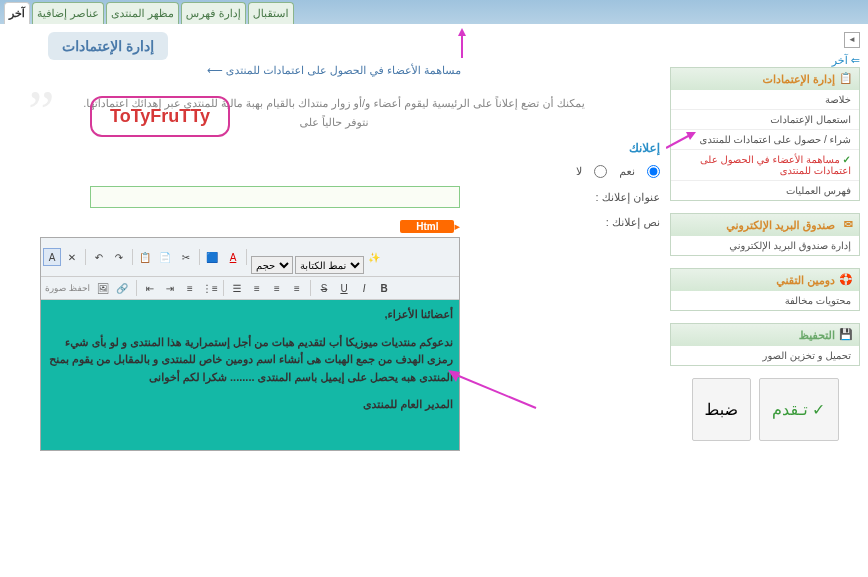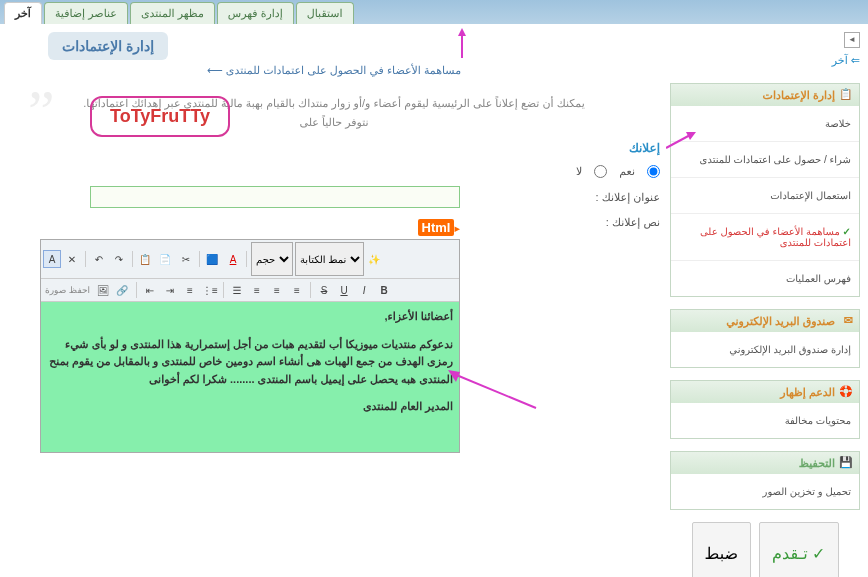--- a/index.html
+++ b/index.html
@@ -1,37 +1,37 @@
 <!DOCTYPE html>
 <html dir="rtl" lang="ar"><head>
 <meta charset="utf-8">
 <style>
 * { margin: 0; padding: 0; box-sizing: border-box; }
 body { font-family: Tahoma, Arial, sans-serif; font-size: 11px; background: #fff; width: 868px; direction: rtl; }
 
 .topbar { background: linear-gradient(#9fc3de, #b5d1e5); height: 24px; display: flex; justify-content: flex-end; align-items: flex-end; padding: 0 4px; }
 .tabs { display: flex; gap: 2px; }
-.tab { background: #e8f2e8; border: 1px solid #8bb58b; border-bottom: none; padding: 4px 10px; border-radius: 4px 4px 0 0; font-size: 11px; color: #4a7a4a; cursor: pointer; }
+.tab { background: #e8f2e8; border: 1px solid #8bb58b; border-bottom: none; padding: 4px 4px; border-radius: 4px 4px 0 0; font-size: 11px; color: #4a7a4a; cursor: pointer; }
 .tab.active { background: #fff; border-color: #ccc; color: #333; font-weight: bold; }
 
 .container { display: flex; padding: 8px; gap: 10px; }
 .sidebar { width: 190px; flex-shrink: 0; }
 .main { flex: 1; }
 
 .collapse-icon { width: 16px; height: 16px; border: 1px solid #aaa; display: inline-block; margin-bottom: 4px; position: relative; }
 .collapse-icon::after { content: "◄"; font-size: 8px; color: #666; position: absolute; top: 2px; right: 3px; }
-.back-link { color: #2a8fc8; font-size: 11px; margin-bottom: 16px; display: block; }
+.back-link { color: #2a8fc8; font-size: 11px; margin-bottom: 0; display: block; }
 
 .panel { border: 1px solid #c5d8c5; margin-bottom: 12px; }
 .panel-header { background: linear-gradient(#e8f2e8, #d5e8d5); padding: 4px 6px; display: flex; align-items: center; gap: 4px; font-size: 11px; font-weight: bold; }
 .panel-header.orange { color: #d68a2e; }
 .panel-header.green2 { color: #6aa86a; }
 .panel-icon { width: 14px; height: 14px; display: inline-block; }
 .panel-body { background: #fff; }
-.panel-item { padding: 12px 8px; font-size: 10px; color: #555; border-bottom: 1px solid #eee; cursor: pointer; }
+.panel-item { padding: 4px 8px; font-size: 10px; color: #555; border-bottom: 1px solid #eee; cursor: pointer; }
 .panel-item:last-child { border-bottom: none; }
 .panel-item.selected { color: #d63838; }
 .panel-item.selected::before { content: "✓ "; color: #3a9a3a; font-weight: bold; }
 
 .btn-row { display: flex; gap: 8px; justify-content: center; margin-top: 8px; }
 .btn { padding: 21px 12px; font-size: 16px; border: 1px solid #ccc; background: #f5f5f5; cursor: pointer; border-radius: 2px; }
 .btn.save { color: #3a9a3a; }
 .btn.save::before { content: "✓ "; }
 
 .page-title-box { background: #dfe9f0; border-radius: 6px; padding: 6px 14px; display: inline-block; margin-bottom: 4px; font-size: 14px; color: #4a7aaa; font-weight: bold; float: left; margin-left: 40px; }
@@ -47,29 +47,29 @@
 .section-title { color: #2a8fc8; font-weight: bold; font-size: 12px; margin: 12px 0 8px; padding-bottom: 2px; }
 
 .form-row { display: flex; align-items: center; margin: 8px 0; gap: 20px; }
 .form-label { color: #555; font-size: 11px; width: 180px; text-align: right; }
 .radio-group { display: flex; gap: 12px; align-items: center; }
 .radio-group label { font-size: 11px; color: #555; }
 
 .text-input { width: 370px; height: 22px; border: 1px solid #88cc88; background: #fafdf5; padding: 2px 4px; }
 
 .html-badge { display: inline-block; margin: 4px 0; }
-.html-badge-inner { background: #ff6a00; color: #fff; font-size: 13px; padding: 1px 4px; border-radius: 2px; font-weight: bold; }
+.html-badge-inner { background: #ff6a00; color: #fff; font-size: 10px; padding: 1px 16px; border-radius: 2px; font-weight: bold; }
 .html-badge::before { content: "▸"; color: #ff6a00; }
 
 .editor { border: 1px solid #aaa; width: 420px; }
 .editor-toolbar { background: #eef2f5; border-bottom: 1px solid #ccc; padding: 2px; display: flex; flex-wrap: wrap; gap: 2px; align-items: center; direction: ltr; }
 .tb-btn { width: 18px; height: 18px; border: 1px solid transparent; display: inline-flex; align-items: center; justify-content: center; font-size: 10px; cursor: pointer; color: #444; }
 .tb-sep { width: 1px; height: 16px; background: #ccc; margin: 0 2px; }
-.tb-select { font-size: 10px; height: 34px; border: 1px solid #aaa; }
-.editor-content { min-height: 150px; padding: 6px; font-size: 11px; color: #333; background: #86efac; text-align: right; line-height: 1.6; }
+.tb-select { font-size: 10px; height: 18px; border: 1px solid #aaa; margin-top: 16px; }
+.editor-content { min-height: 150px; padding: 6px; font-size: 11px; color: #333; background: #14b8a6; text-align: right; line-height: 1.6; }
 .editor-content p { margin-bottom: 10px; }
 .img-upload { font-size: 9px; color: #888; padding: 2px; }
 
 .magenta-arrow { position: absolute; pointer-events: none; }
 .arrow1 { left: 452px; top: 28px; width: 20px; height: 30px; }
 .arrow3 { left: 666px; top: 130px; width: 30px; height: 20px; }
 .arrow4 { left: 448px; top: 370px; width: 90px; height: 40px; }
 
 svg.arr path { stroke: #d838c8; stroke-width: 2; fill: none; }
 svg.arr polygon { fill: #d838c8; }
@@ -94,41 +94,41 @@
     <span class="collapse-icon"></span>
     <a class="back-link">⇐ آخر</a>
 
     <div class="panel">
       <div class="panel-header orange">
         <span class="panel-icon">📋</span>
         <span>إدارة الإعتمادات</span>
       </div>
       <div class="panel-body">
         <div class="panel-item">خلاصة</div>
+        <div class="panel-item">استعمال الإعتمادات</div>
         <div class="panel-item">شراء / حصول على اعتمادات للمنتدى</div>
-        <div class="panel-item">استعمال الإعتمادات</div>
         <div class="panel-item selected">مساهمة الأعضاء في الحصول على اعتمادات للمنتدى</div>
         <div class="panel-item">فهرس العمليات</div>
       </div>
     </div>
 
     <div class="panel">
       <div class="panel-header orange">
         <span class="panel-icon">✉</span>
         <span>صندوق البريد الإلكتروني</span>
       </div>
       <div class="panel-body">
         <div class="panel-item">إدارة صندوق البريد الإلكتروني</div>
       </div>
     </div>
 
     <div class="panel">
       <div class="panel-header orange">
         <span class="panel-icon">🛟</span>
-        <span>الدعم إظهار</span>
+        <span>دومين التقني</span>
       </div>
       <div class="panel-body">
         <div class="panel-item">محتويات مخالفة</div>
       </div>
     </div>
 
     <div class="panel">
       <div class="panel-header green2">
         <span class="panel-icon">💾</span>
         <span>التحفيظ</span>

